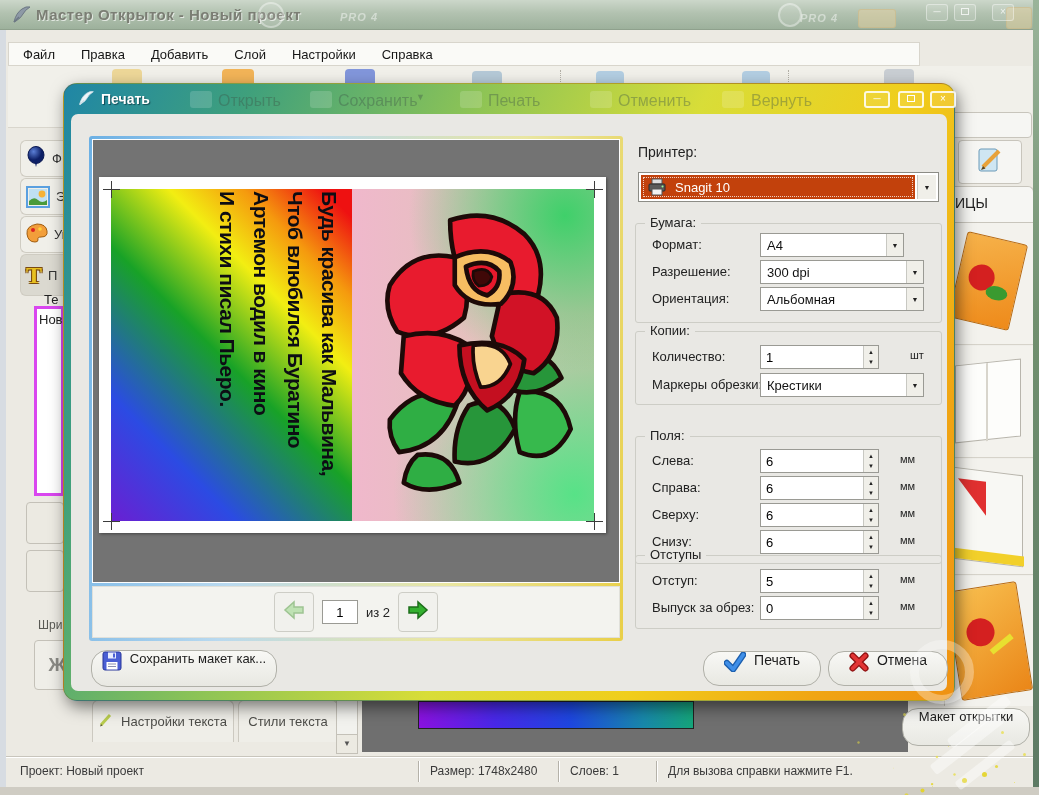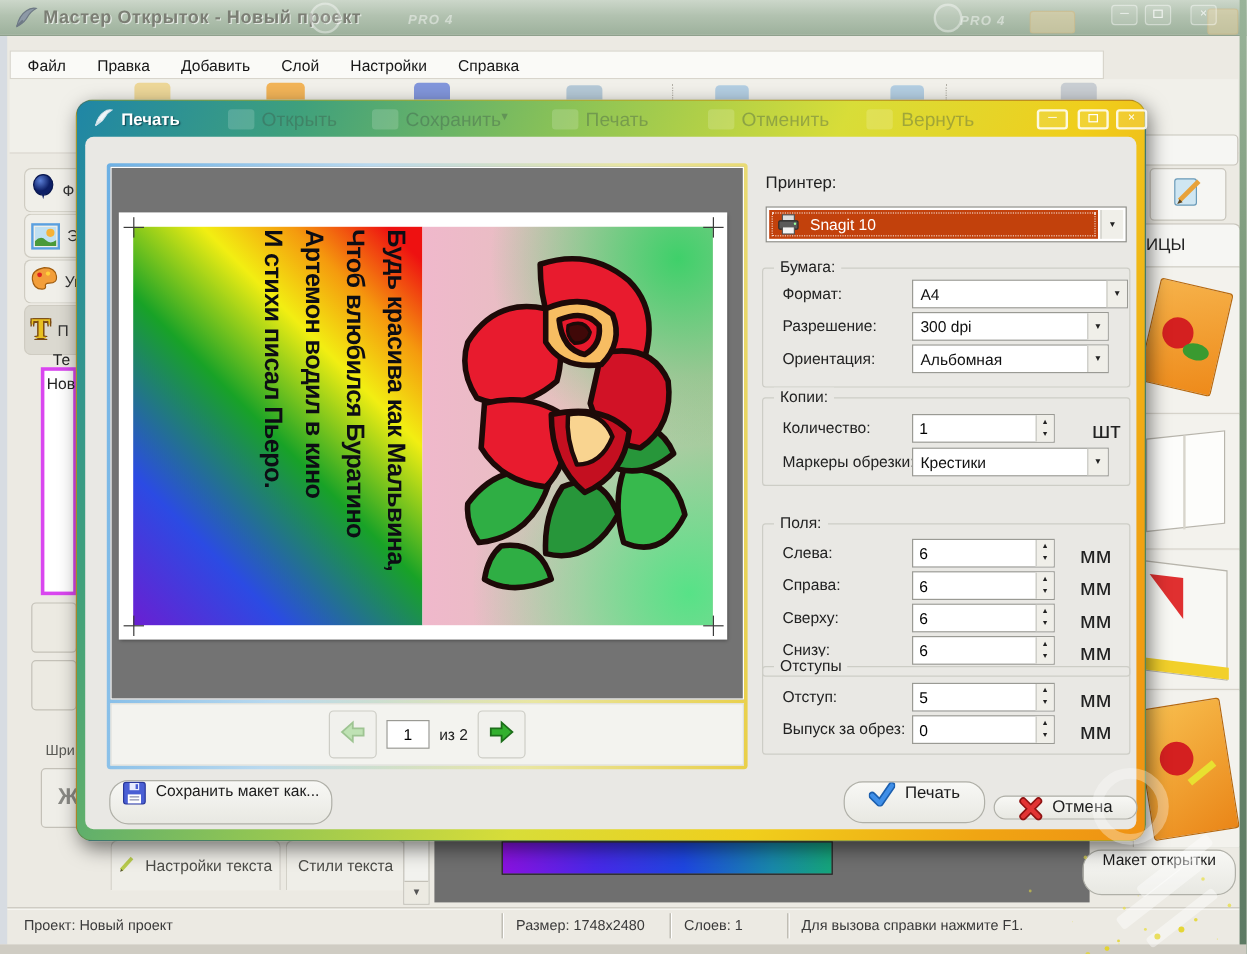--- a/index.html
+++ b/index.html
@@ -84,21 +84,21 @@
 .combo{position:absolute;height:24px;display:flex;align-items:center;border:1px solid #9a9a94;background:#fff}
 .combo .cv{flex:1;font-size:13px;color:#111;padding:0 6px;white-space:nowrap;overflow:hidden}
 .combo .ca{width:17px;align-self:stretch;display:flex;align-items:center;justify-content:center;font-size:7px;color:#222;background:#f0efe9;border-left:1px solid #c8c8c2}
 .spinner{position:absolute;height:24px;width:119px;display:flex;border:1px solid #9a9a94;background:#fff}
 .spinner input{flex:1;min-width:0;border:0;outline:none;font:13px "Liberation Sans",sans-serif;padding:0 5px;background:transparent}
 .spin-btns{width:15px;border-left:1px solid #c8c8c2;background:#f0efe9;display:flex;flex-direction:column;align-items:center;justify-content:space-evenly;font-size:6px;color:#222;line-height:1}
 .grp{position:absolute;border:1px solid #cdcdc6;border-radius:3px}
 .grp-title{position:absolute;top:-9px;left:9px;padding:0 5px;background:#e9e8e4;font-size:13px;color:#222}
 .frow{position:absolute;left:0;right:0;height:24px}
 .frow .lbl{position:absolute;left:16px;top:4px}
-.unit{position:absolute;left:264px;top:4px;font-size:19px;color:#222}
+.unit{position:absolute;left:264px;top:4px;font-size:11px;color:#222}
 .printer-combo{position:absolute;height:30px;border:1px solid #8c8c86;background:#fff;padding:2px;display:flex}
 .printer-sel{flex:1;background:#c2410c;display:flex;align-items:center;gap:8px;padding-left:6px;outline:1px dotted rgba(255,255,255,.75);outline-offset:-3px}
 .printer-sel span{color:#fff;font-size:13px}
 .printer-arrow{width:19px;display:flex;align-items:center;justify-content:center;font-size:7px;color:#222;background:#f0efe9;border-left:1px solid #c8c8c2;margin-left:2px}
 
 
 .wm-bar{position:absolute;background:rgba(255,255,255,.42);border-radius:3px;transform:rotate(-38deg)}
 .wm-ring{position:absolute;border:9px solid rgba(255,255,255,.32);border-radius:50%}
 .speck{position:absolute;width:5px;height:5px;border-radius:50%;background:rgba(228,212,34,.9);
  box-shadow:12px -8px 0 -1px rgba(228,212,34,.8),-20px 6px 0 0 rgba(228,212,34,.7),30px 8px 0 -2px rgba(232,222,64,.8),
@@ -375,21 +375,21 @@
             </svg></span>
         <span>Snagit 10</span>
       </div>
       <div class="printer-arrow">▼</div>
     </div>
 
     <div class="grp" style="left:571px;top:139px;width:307px;height:100px">
       <span class="grp-title">Бумага:</span>
       <div class="frow" style="top:9px">
         <span class="lbl fieldlbl">Формат:</span>
-        <div class="combo" style="left:124px;top:0;width:180px">
+        <div class="combo" style="left:124px;top:0;width:144px">
           <span class="cv">A4</span>
           <span class="ca">▼</span>
         </div>
       </div>
       <div class="frow" style="top:36px">
         <span class="lbl fieldlbl">Разрешение:</span>
         <div class="combo" style="left:124px;top:0;width:164px">
           <span class="cv">300 dpi</span>
           <span class="ca">▼</span>
         </div>
@@ -499,21 +499,21 @@
       </div>
     </div>
 
     <div class="abs std-btn" style="left:639px;top:567px;width:118px;height:35px">
       <span><svg width="22" height="20" viewBox="0 0 24 22">
             <path d="M3 12 L10 19 L21 3" fill="none" stroke="#1c5fae" stroke-width="7" stroke-linecap="round" stroke-linejoin="round"></path>
             <path d="M3 12 L10 19 L21 3" fill="none" stroke="#3f8fe8" stroke-width="4" stroke-linecap="round" stroke-linejoin="round"></path>
           </svg></span>
       <span style="font-size:14px">Печать</span>
     </div>
-    <div class="abs std-btn" style="left:764px;top:579px;width:120px;height:20px">
+    <div class="abs std-btn" style="left:764px;top:567px;width:120px;height:35px">
       <span><svg width="20" height="20" viewBox="0 0 22 22">
             <path d="M4 4 L18 18 M18 4 L4 18" stroke="#8f1212" stroke-width="7" stroke-linecap="round"></path>
             <path d="M4 4 L18 18 M18 4 L4 18" stroke="#e23434" stroke-width="4" stroke-linecap="round"></path>
           </svg></span>
       <span style="font-size:14px">Отмена</span>
     </div>
   </div>
 
   <div class="abs" style="left:880px;top:620px;width:159px;height:175px;z-index:40;pointer-events:none">
     <span class="wm-ring" style="left:30px;top:20px;width:64px;height:64px"></span>

